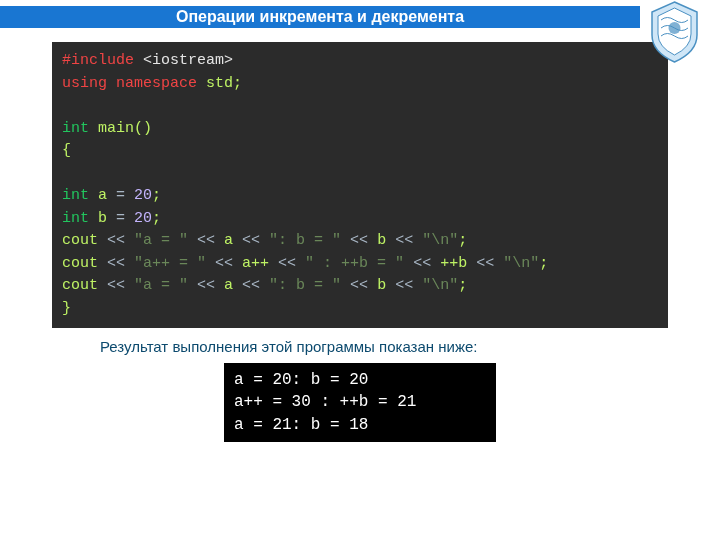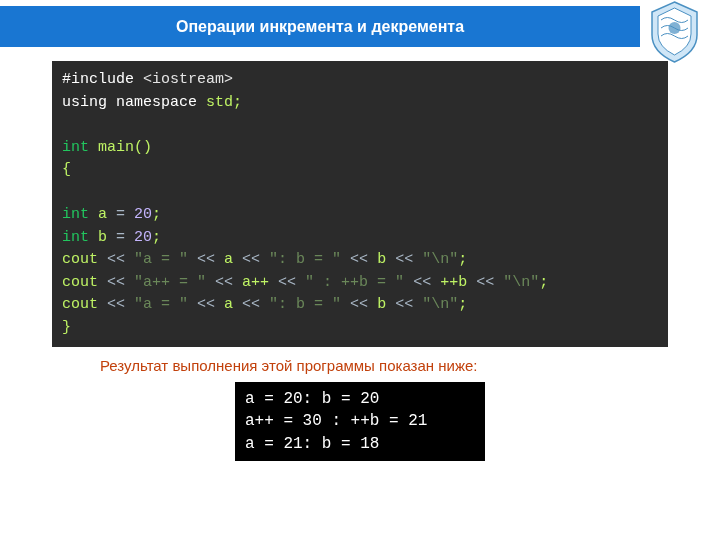--- a/index.html
+++ b/index.html
@@ -5,21 +5,21 @@
     * { margin: 0; padding: 0; box-sizing: border-box; }
     body {
       width: 720px;
       height: 540px;
       background: #ffffff;
       font-family: Arial, sans-serif;
       position: relative;
     }
     .header-bar {
       background: #1976d2;
-      height: 41px;
+      height: 22px;
       display: flex;
       align-items: center;
       justify-content: center;
       margin-top: 6px;
       margin-right: 80px;
     }
     .header-title {
       color: #ffffff;
       font-size: 16px;
       font-weight: bold;
@@ -39,35 +39,35 @@
       font-size: 15px;
       line-height: 1.5;
       color: #a9b7c6;
     }
     .code-line { white-space: pre; }
     .c-type { color: #22c55e; }
     .c-include { color: #e5e5e5; }
     .c-str { color: #6a8759; }
     .c-num { color: #c4b5fd; }
     .c-op { color: #a9b7c6; }
-    .c-orange { color: #ffffff; }
+    .c-orange { color: #ef4444; }
     .c-white { color: #bef264; }
     .result-caption {
       margin: 10px 0 8px 100px;
       font-size: 15px;
-      color: #c2410c;
+      color: #0c4a6e;
     }
     .output-block {
       background: #000000;
       color: #ffffff;
       font-family: 'Consolas', 'Courier New', monospace;
       font-size: 16px;
       line-height: 1.4;
       padding: 6px 10px;
-      width: 250px;
+      width: 272px;
       margin: 0 auto;
     }
     .output-line { white-space: pre; }
   </style>
 </head>
 <body>
 
 <div class="header-bar">
   <div class="header-title">Операции инкремента и декремента</div>
 </div>

